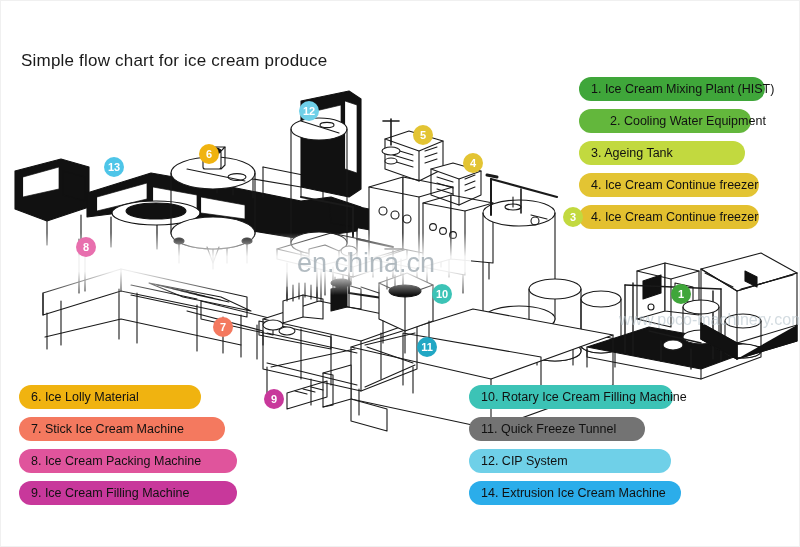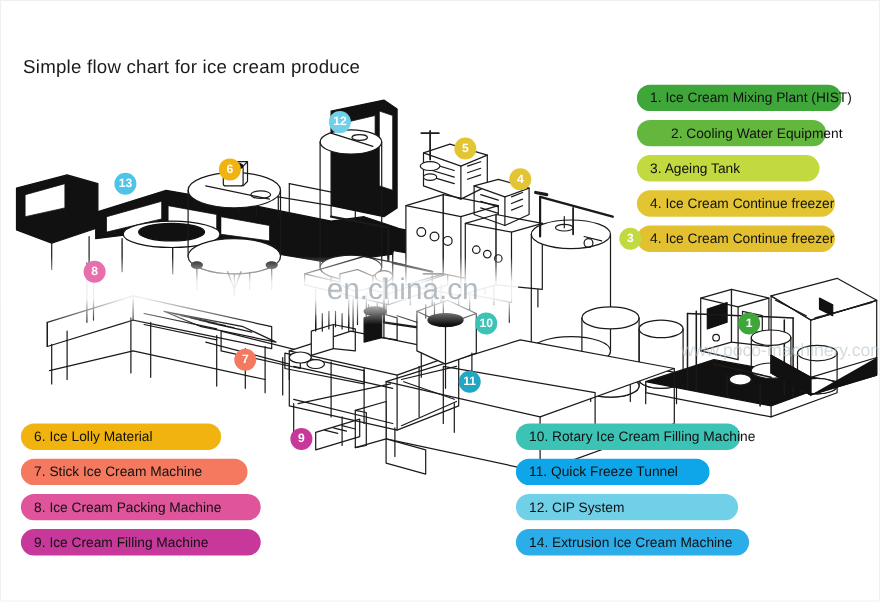--- a/index.html
+++ b/index.html
@@ -390,21 +390,21 @@
       <div class="legend-item" style="background: rgb(227, 192, 47); width: 180px;">4. Ice Cream Continue freezer</div>
     </div>
   <div class="legend-group" id="legend-bottom-left">
       <div class="legend-item" style="background: rgb(240, 179, 16); width: 182px;">6. Ice Lolly Material</div>
       <div class="legend-item" style="background: rgb(244, 121, 95); width: 206px;">7. Stick Ice Cream Machine</div>
       <div class="legend-item" style="background: rgb(224, 84, 156); width: 218px;">8. Ice Cream Packing Machine</div>
       <div class="legend-item" style="background: rgb(200, 56, 155); width: 218px;">9. Ice Cream Filling Machine</div>
     </div>
   <div class="legend-group" id="legend-bottom-right">
       <div class="legend-item" style="background: rgb(60, 195, 182); width: 204px;">10. Rotary Ice Cream Filling Machine</div>
-      <div class="legend-item" style="background: #0ea5e9; width: 176px;">11. Quick Freeze Tunnel</div>
+      <div class="legend-item" style="background: #737373; width: 176px;">11. Quick Freeze Tunnel</div>
       <div class="legend-item" style="background: rgb(111, 208, 232); width: 202px;">12. CIP System</div>
       <div class="legend-item" style="background: rgb(43, 173, 234); width: 212px;">14. Extrusion Ice Cream Machine</div>
     </div>
 
   <div id="marker-layer">
       <div class="marker" style="background: rgb(78, 197, 232); left: 103px; top: 156px;">13</div>
       <div class="marker" style="background: rgb(240, 179, 16); left: 198px; top: 143px;">6</div>
       <div class="marker" style="background: rgb(111, 208, 232); left: 298px; top: 100px;">12</div>
       <div class="marker" style="background: rgb(227, 196, 51); left: 412px; top: 124px;">5</div>
       <div class="marker" style="background: rgb(227, 196, 51); left: 462px; top: 152px;">4</div>

